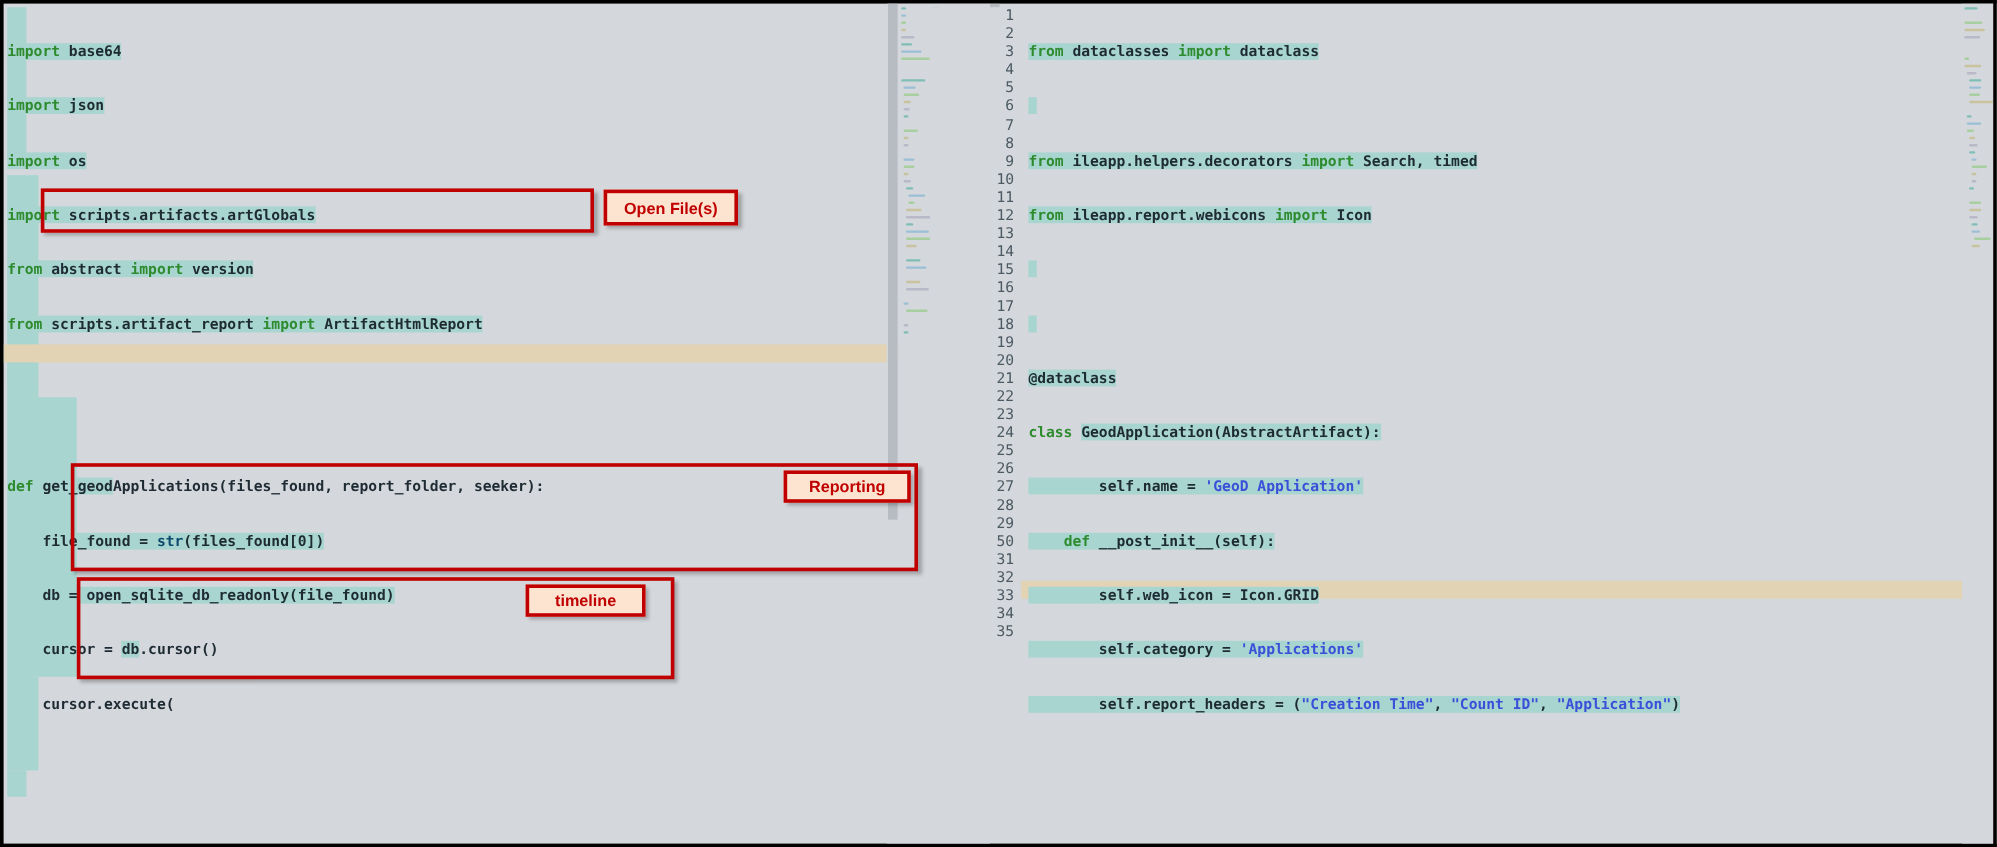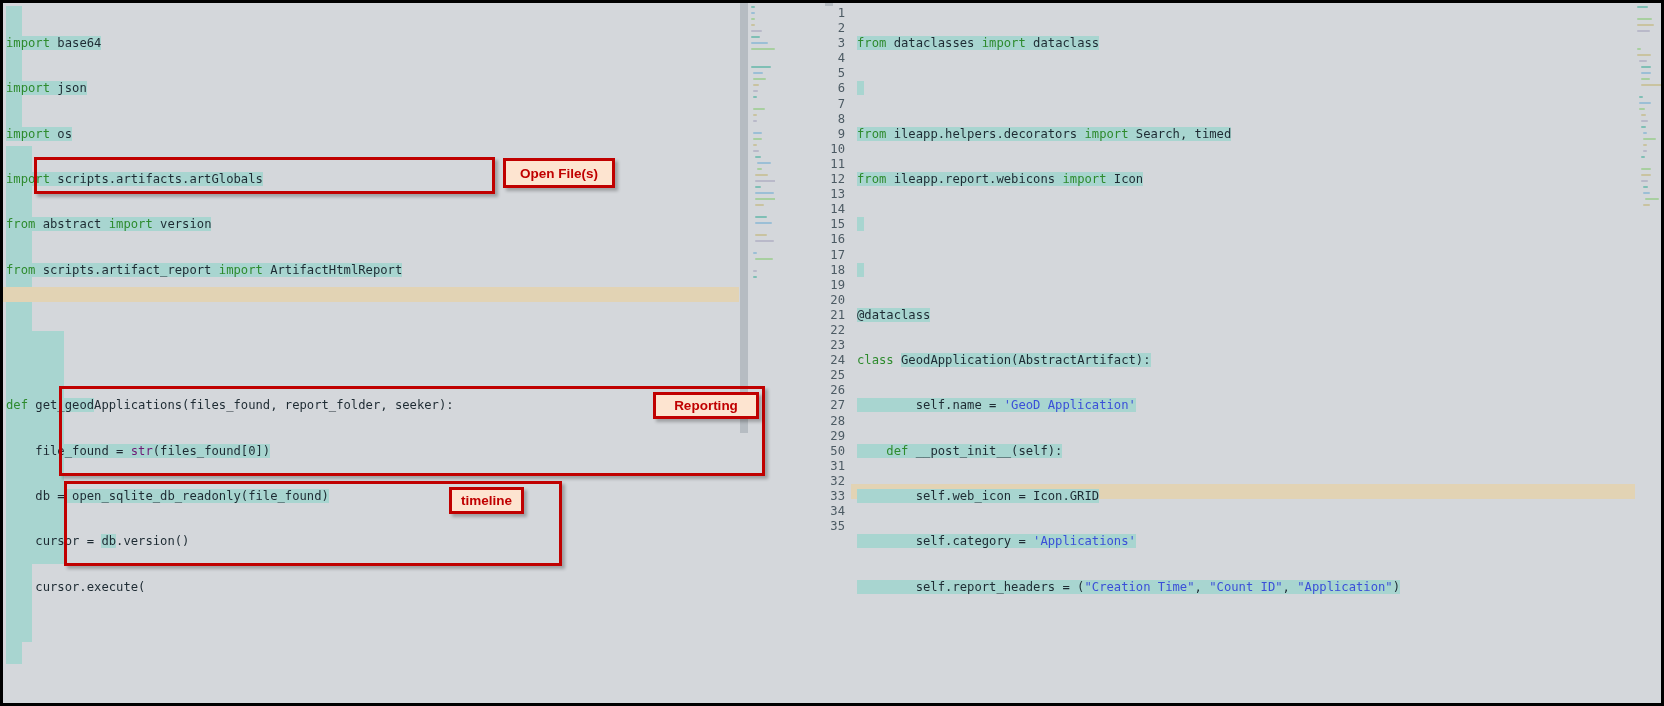--- a/index.html
+++ b/index.html
@@ -44,27 +44,28 @@
     position: absolute;
     top: 0; left: 0;
     font-size: 12.2px;
     line-height: 15.1px;
     white-space: pre;
     letter-spacing: 0px;
   }
   .ln {
     height: 15.1px;
     white-space: pre;
+    font-weight: bold;
   }
   
   .hl { background: #a8d5d0; }
 
   
   .kw    { color: #2e8b2e; }
-  .bi    { color: #701a75; }           
+  .bi    { color: #0c4a6e; }           
   .str   { color: #3b4fd8; }           
   .plain { color: #1e2b33; }
 
   
   .gutter {
     position: absolute;
     top: 0; left: 0;
     width: 36px;
     text-align: right;
     font-size: 12.2px;
@@ -188,21 +189,21 @@
       <div class="ln"><span class="hl"><span class="kw">import</span><span class="plain"> json</span></span></div>
       <div class="ln"><span class="hl"><span class="kw">import</span><span class="plain"> os</span></span></div>
       <div class="ln"><span class="hl"><span class="kw">import</span><span class="plain"> scripts.artifacts.artGlobals</span></span></div>
       <div class="ln"><span class="hl"><span class="kw">from</span><span class="plain"> abstract </span><span class="kw">import</span><span class="plain"> version</span></span></div>
       <div class="ln"><span class="hl"><span class="kw">from</span><span class="plain"> scripts.artifact_report </span><span class="kw">import</span><span class="plain"> ArtifactHtmlReport</span></span></div>
       <div class="ln"><span class="hl">   </span></div>
       <div class="ln"> </div>
       <div class="ln"><span class="kw">def</span><span class="plain"> </span><span class="hl"><span class="plain">get_geod</span></span><span class="plain">Applications(files_found, report_folder, seeker):</span></div>
       <div class="ln"><span class="plain">    </span><span class="hl"><span class="plain">file_found = </span><span class="bi">str</span><span class="plain">(files_found[0])</span></span></div>
       <div class="ln"><span class="plain">    </span><span class="hl"><span class="plain">db = open_sqlite_db_readonly(file_found)</span></span></div>
-      <div class="ln"><span class="plain">    cursor = </span><span class="hl"><span class="plain">db</span></span><span class="plain">.version()</span></div>
+      <div class="ln"><span class="plain">    cursor = </span><span class="hl"><span class="plain">db</span></span><span class="plain">.cursor()</span></div>
       <div class="ln"><span class="plain">    cursor.execute(</span></div>
       
       
       
       
       
       
       
       
       
@@ -231,21 +232,21 @@
       
     </div>
 
     <div class="anno-box" style="left:31px; top:154px; width:461px; height:37px;"></div>
     <div class="anno-label" style="left:500px; top:155px; width:112px; height:30px;">Open File(s)</div>
 
     <div class="anno-box" style="left:56px; top:383px; width:706px; height:90px;"></div>
     <div class="anno-label" style="left:650px; top:389px; width:106px; height:27px;">Reporting</div>
 
     <div class="anno-box" style="left:61px; top:478px; width:498px; height:85px;"></div>
-    <div class="anno-label" style="left:446px; top:484px; width:75px; height:27px;">timeline</div>
+    <div class="anno-label" style="left:435px; top:484px; width:100px; height:27px;">timeline</div>
 
     <div class="minimap-right" id="mm-left">
         <div class="mm-line" style="left: 2px; top: 3px; width: 4px; background: rgb(127, 191, 181);"></div>
         <div class="mm-line" style="left: 2px; top: 9px; width: 4px; background: rgb(155, 191, 214);"></div>
         <div class="mm-line" style="left: 2px; top: 15px; width: 4px; background: rgb(168, 207, 160);"></div>
         <div class="mm-line" style="left: 2px; top: 21px; width: 4px; background: rgb(201, 195, 160);"></div>
         <div class="mm-line" style="left: 2px; top: 27px; width: 11px; background: rgb(185, 185, 201);"></div>
         <div class="mm-line" style="left: 2px; top: 33px; width: 9px; background: rgb(127, 191, 181);"></div>
         <div class="mm-line" style="left: 2px; top: 39px; width: 17px; background: rgb(155, 191, 214);"></div>
         <div class="mm-line" style="left: 2px; top: 45px; width: 24px; background: rgb(168, 207, 160);"></div>

